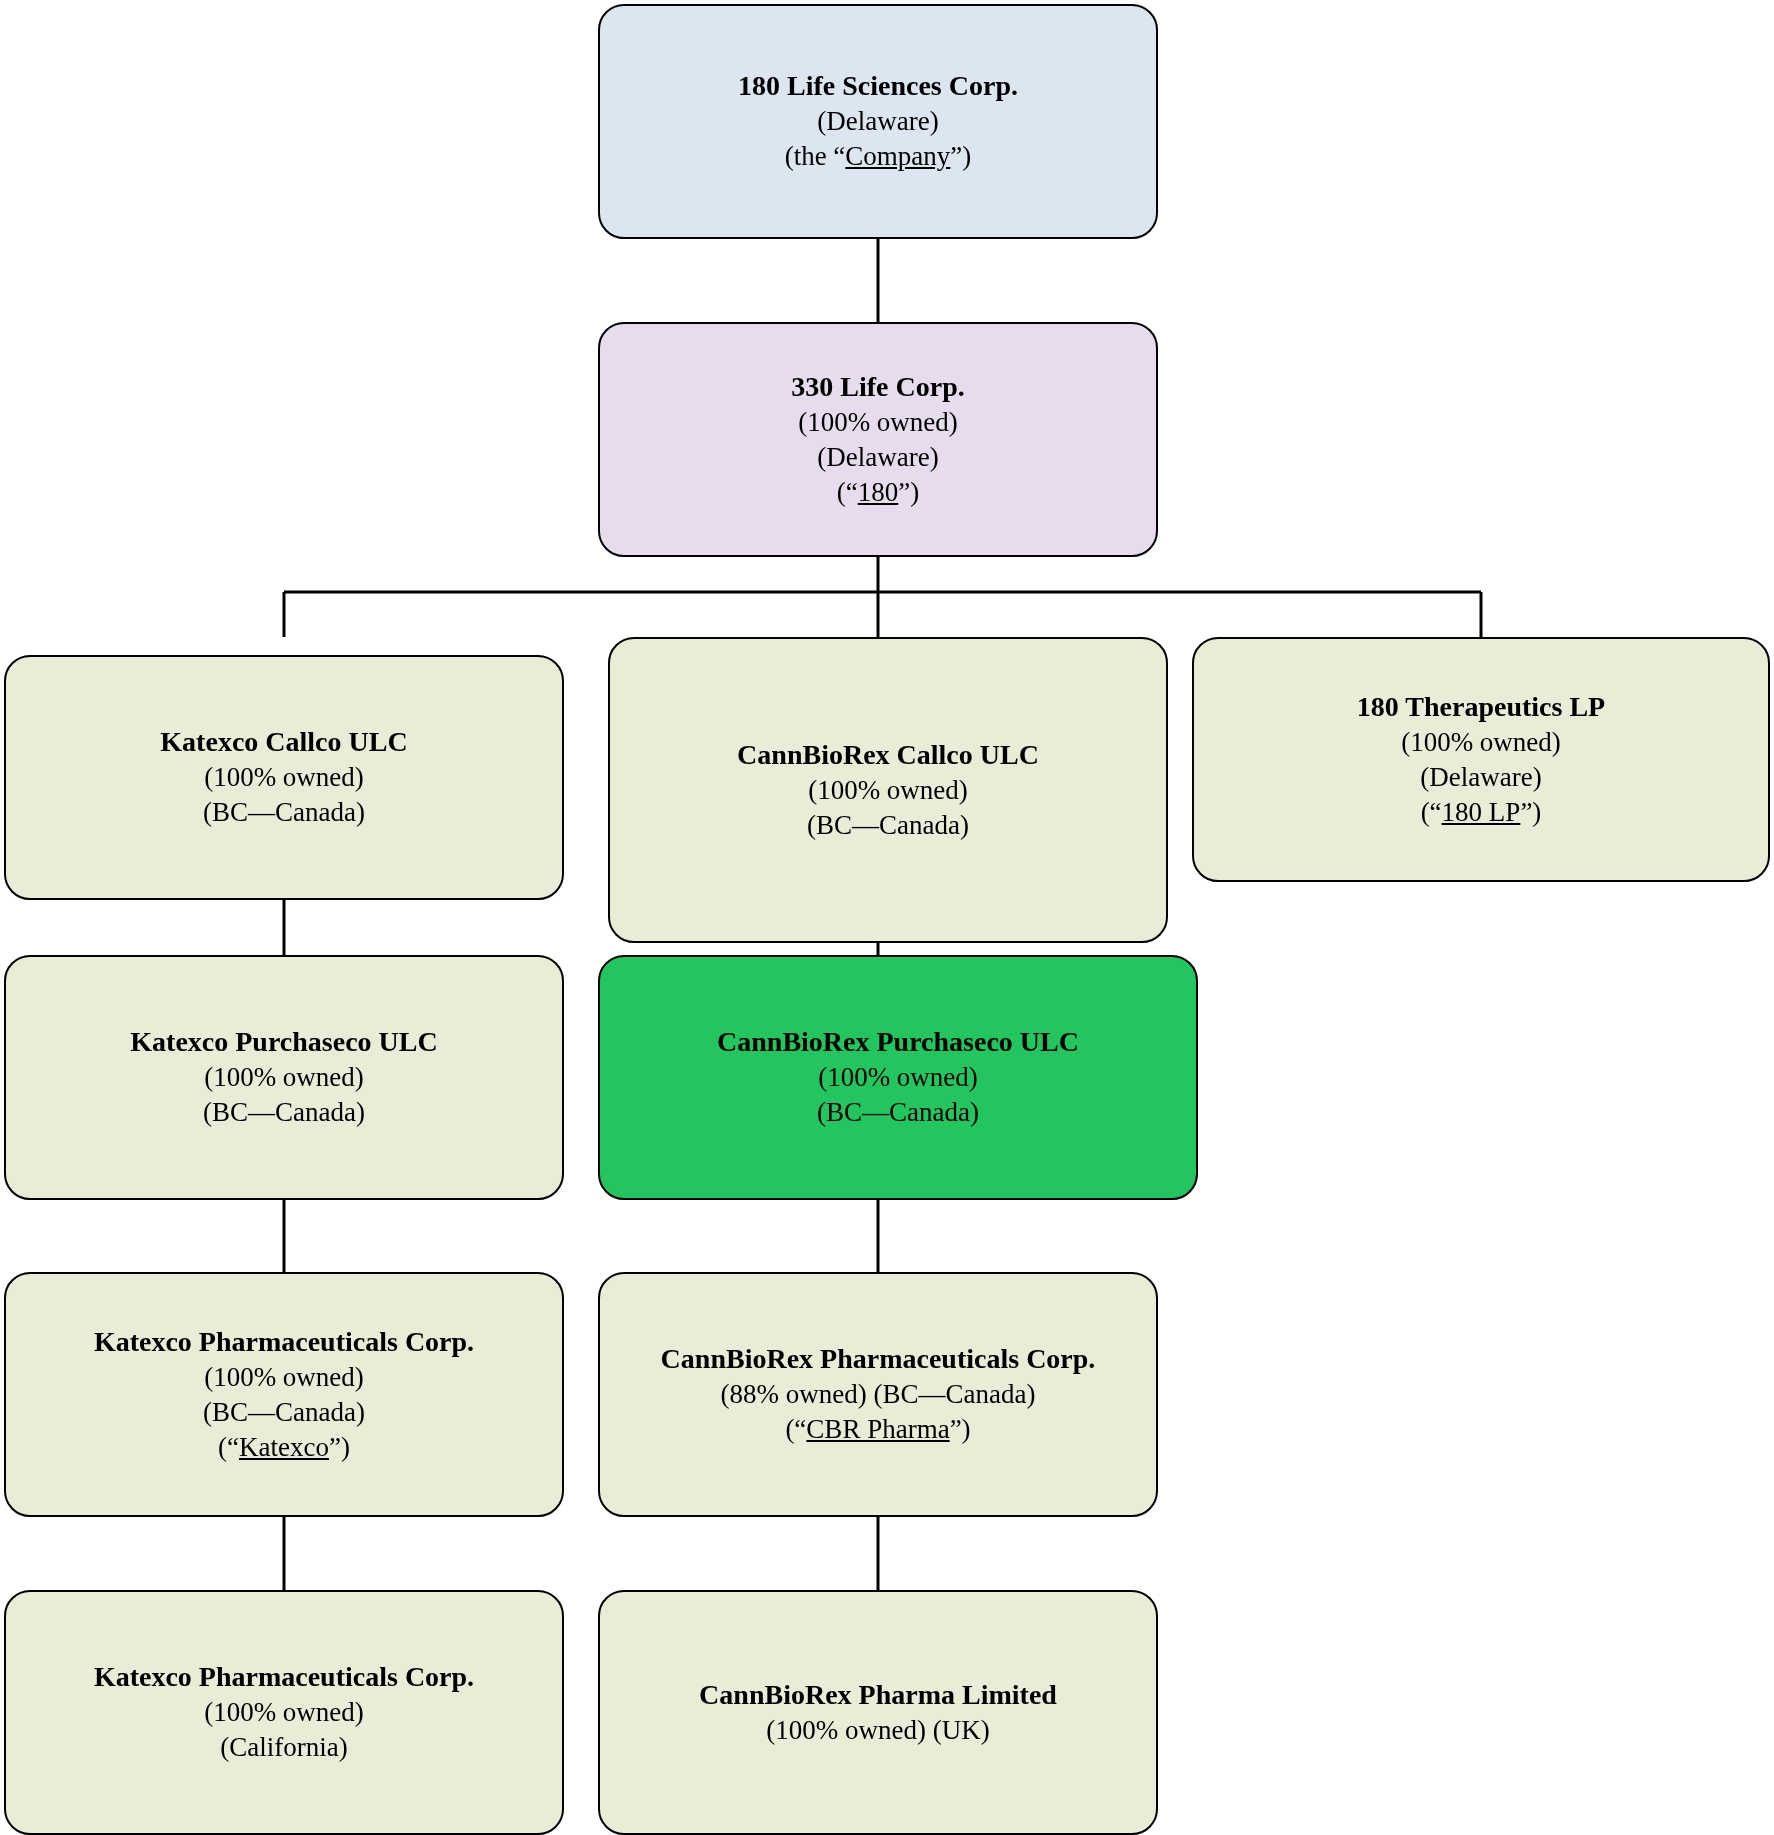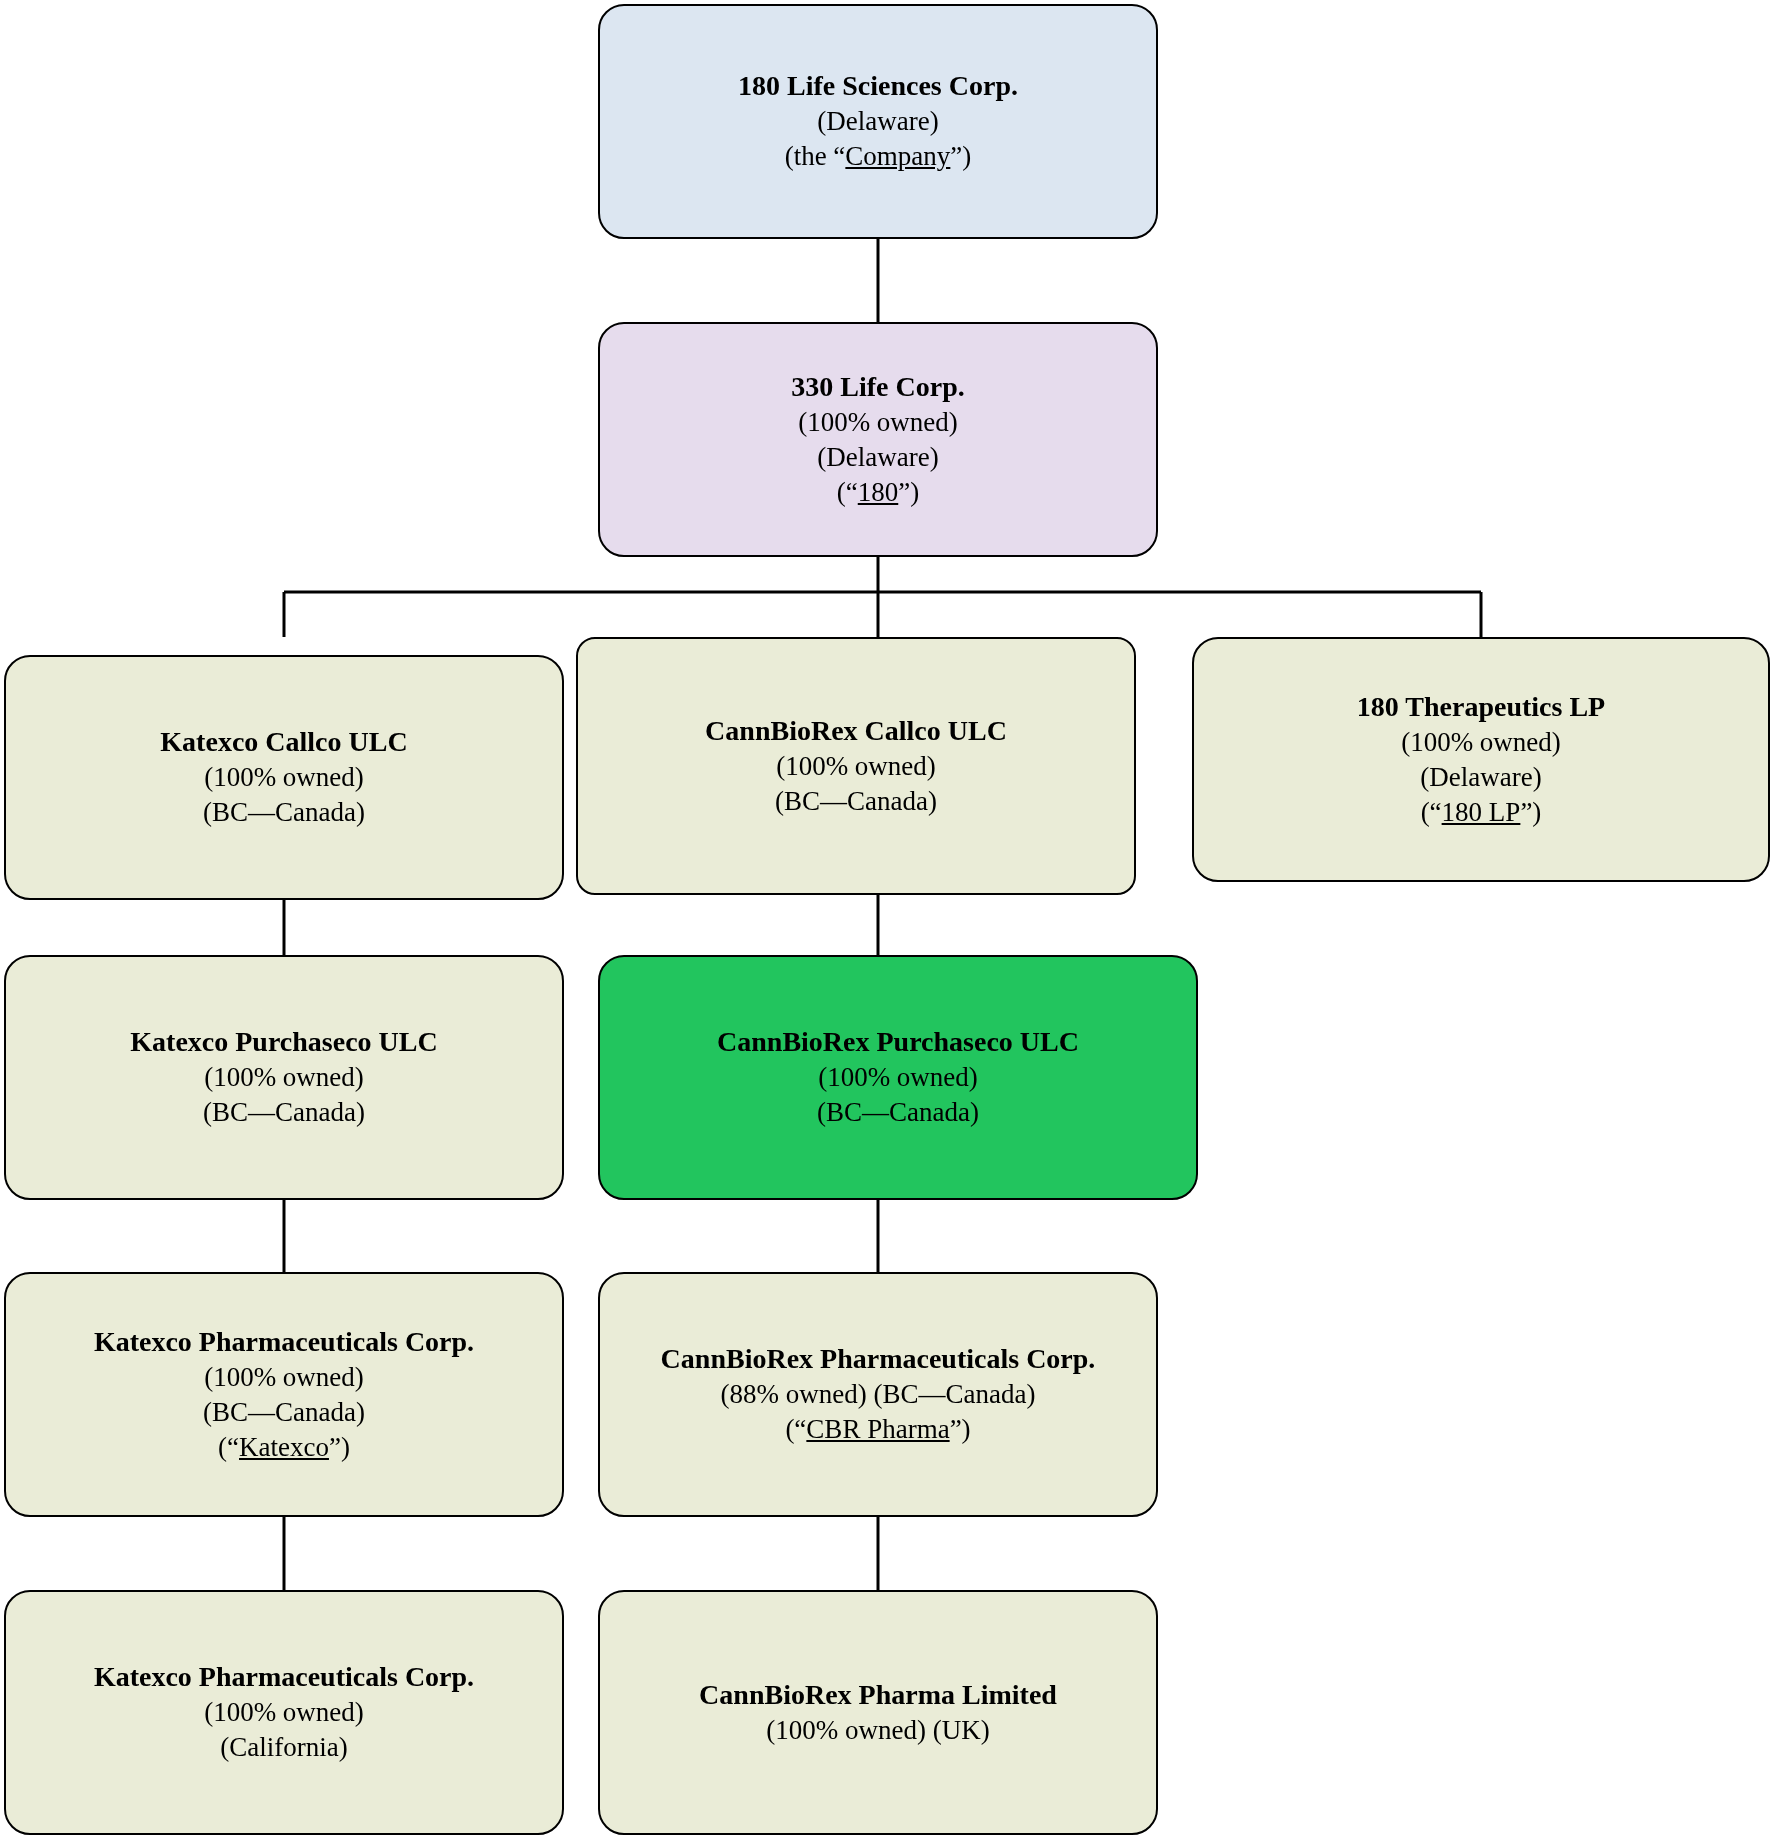--- a/index.html
+++ b/index.html
@@ -92,21 +92,21 @@
     <div class="line">(Delaware)</div>
     <div class="line">(“<span class="u">180</span>”)</div>
   </div>
 
   <div class="node" style="left:4px; top:637px; width:560px; height:245px; background:#eaecd7;margin-top:18px;">
     <div class="title">Katexco Callco ULC</div>
     <div class="line">(100% owned)</div>
     <div class="line">(BC—Canada)</div>
   </div>
 
-  <div class="node" style="left:576px; top:637px; width:560px; height:258px; background:#eaecd7;border-radius:19px;">
+  <div class="node" style="left:608px; top:637px; width:560px; height:306px; background:#eaecd7;">
     <div class="title">CannBioRex Callco ULC</div>
     <div class="line">(100% owned)</div>
     <div class="line">(BC—Canada)</div>
   </div>
 
   <div class="node" style="left:1192px; top:637px; width:578px; height:245px; background:#eaecd7;">
     <div class="title">180 Therapeutics LP</div>
     <div class="line">(100% owned)</div>
     <div class="line">(Delaware)</div>
     <div class="line">(“<span class="u">180 LP</span>”)</div>

